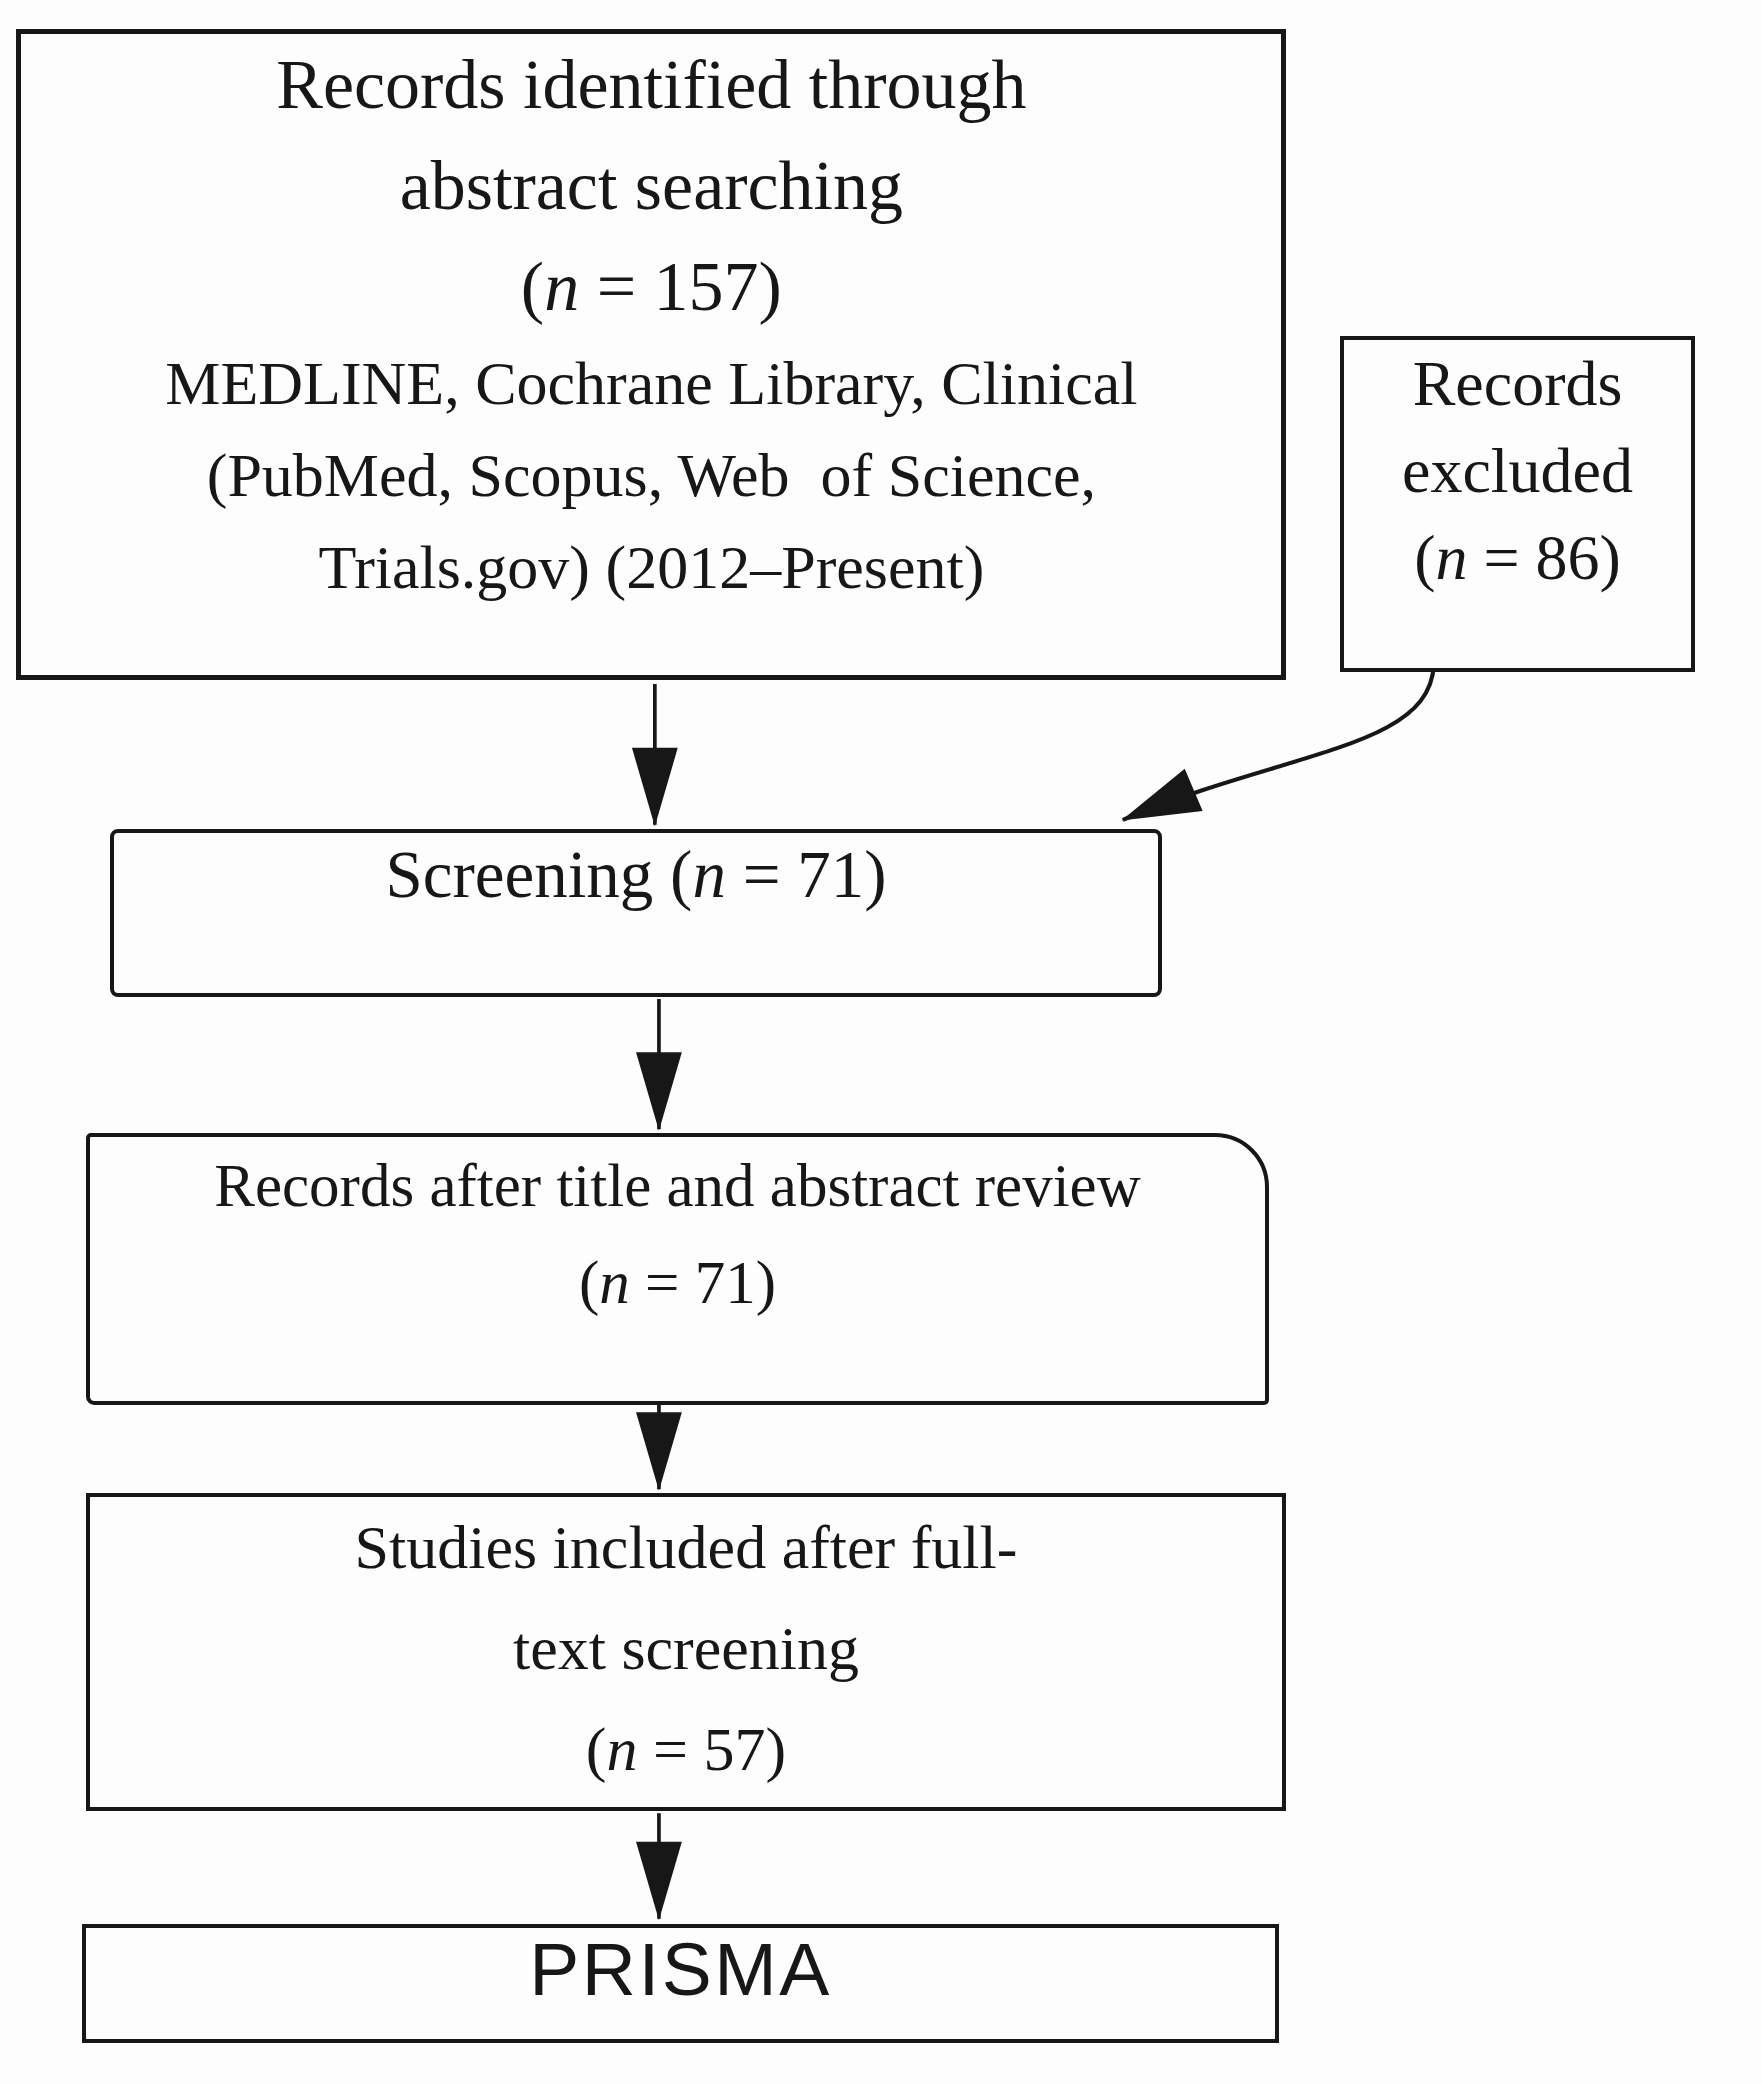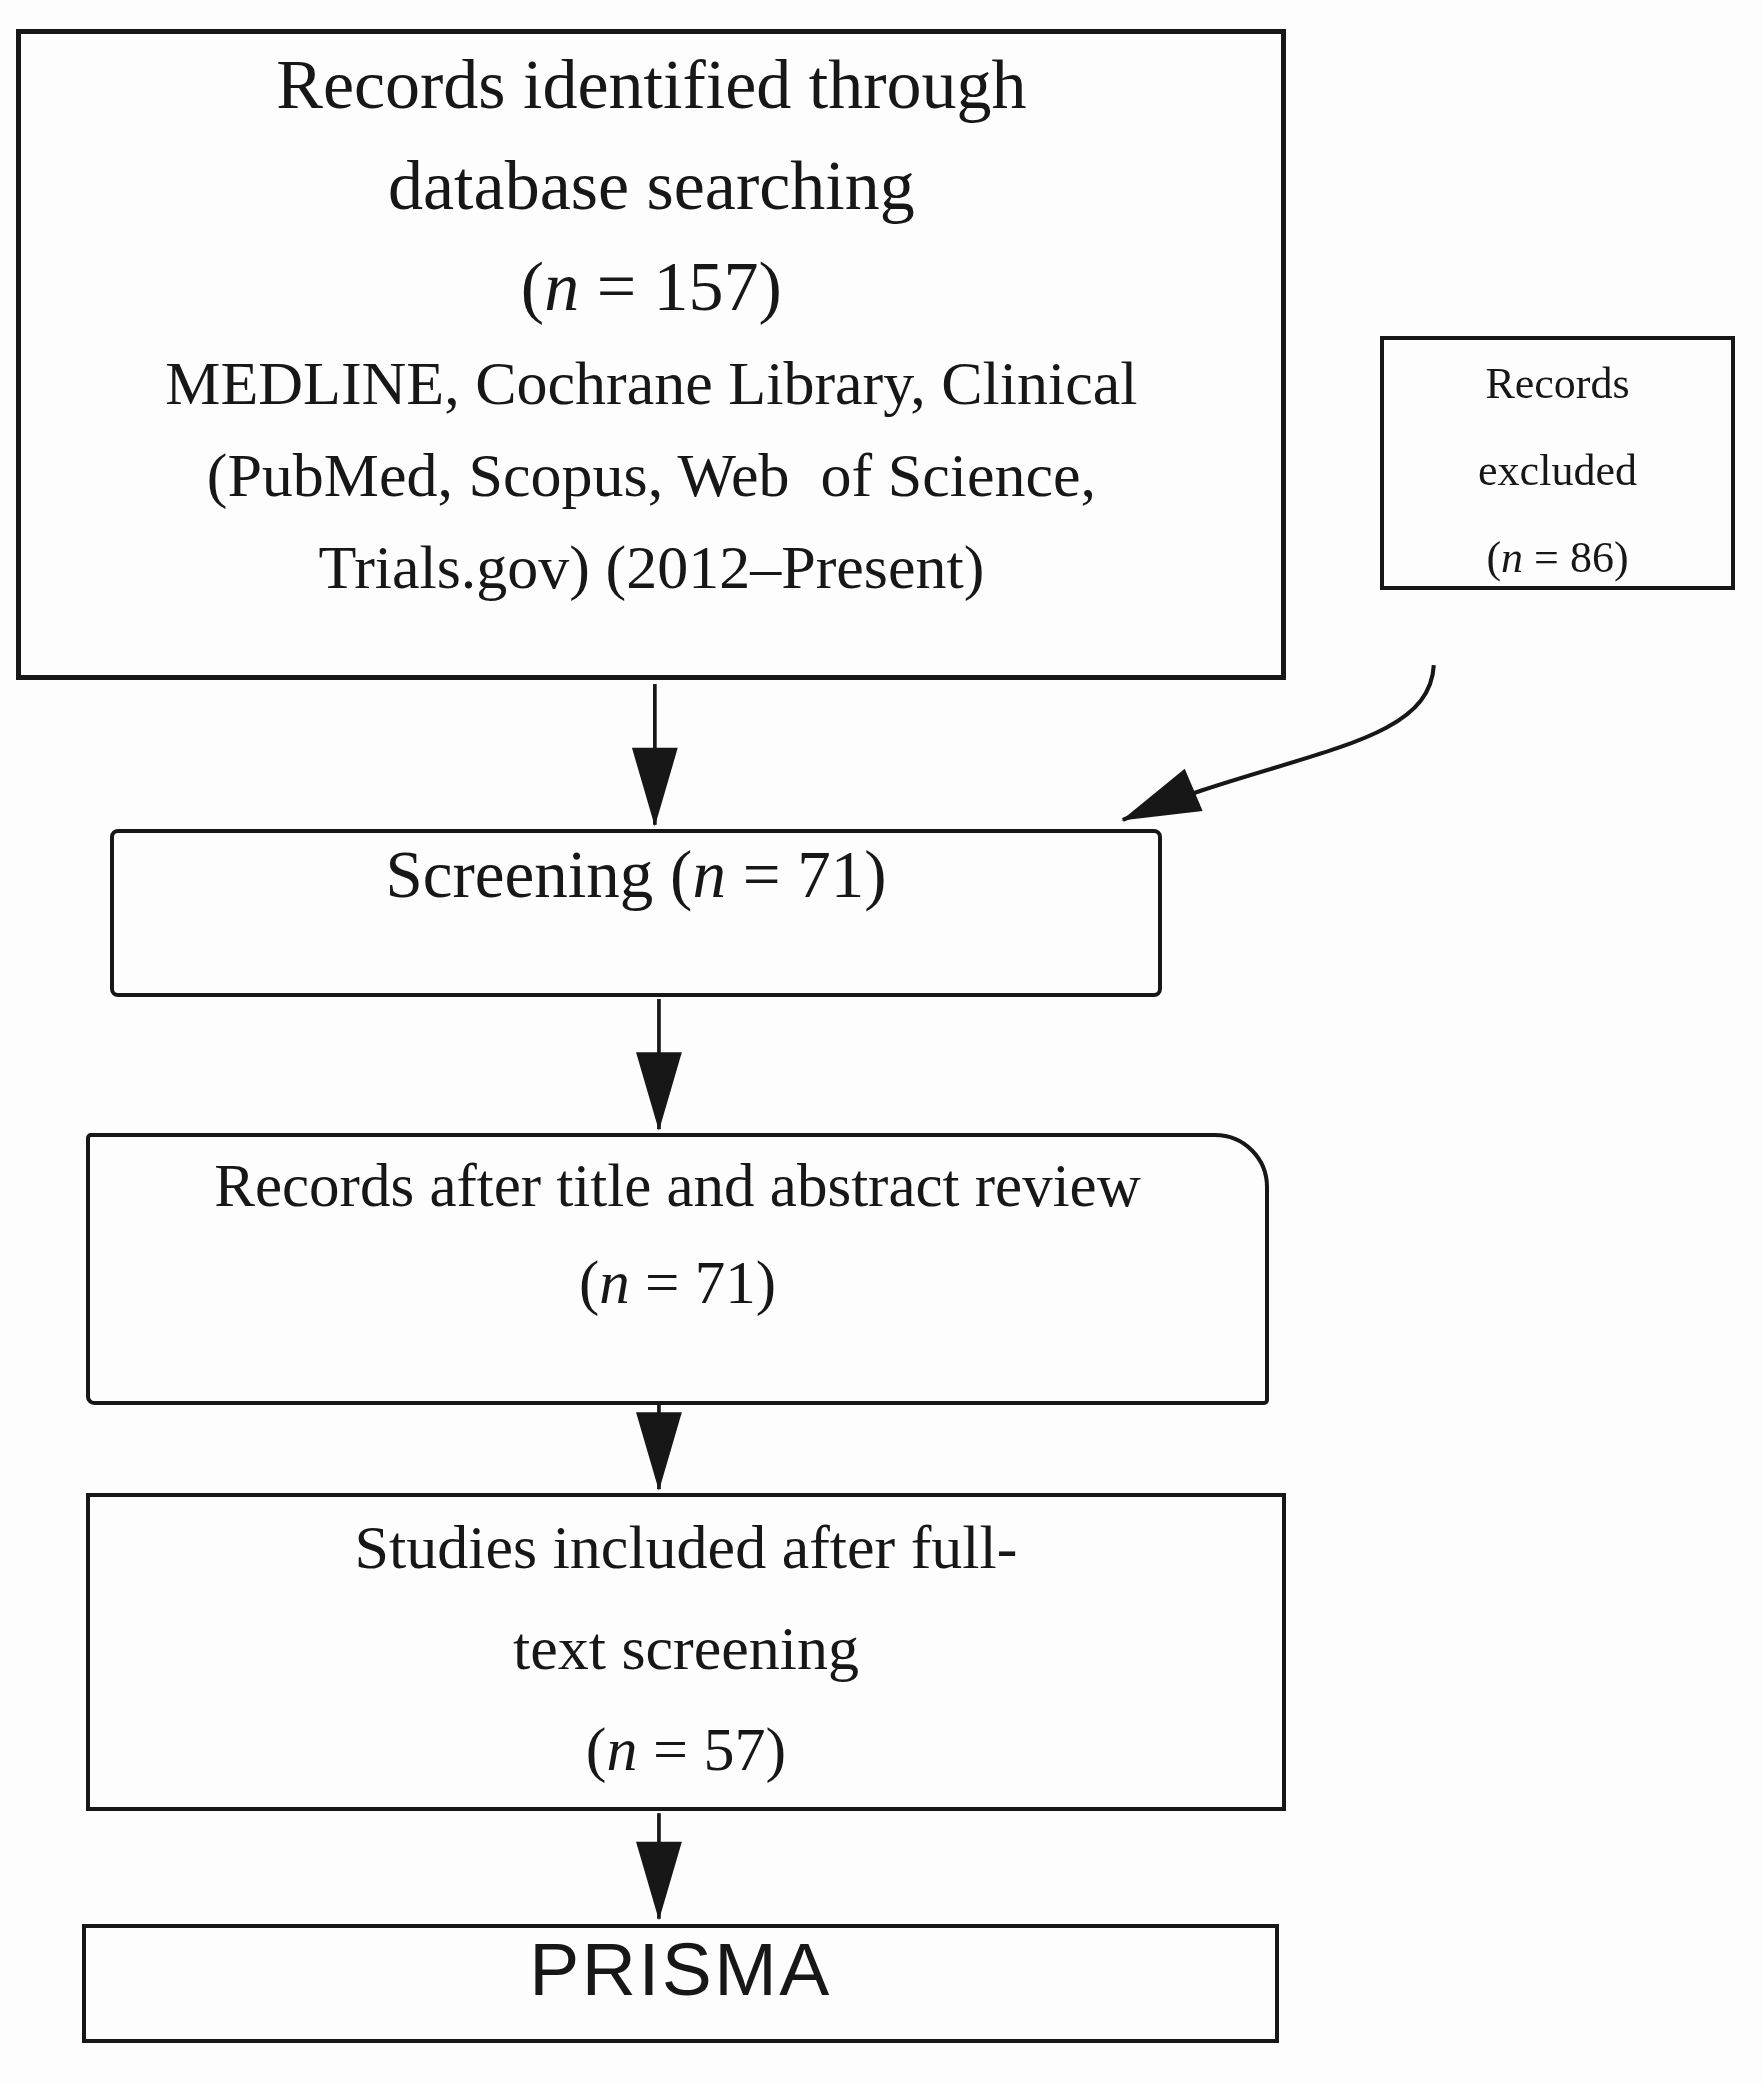--- a/index.html
+++ b/index.html
@@ -38,24 +38,24 @@
   #box-identification {
     left: 16.4px; top: 29px;
     width: 1270px; height: 651px;
     border-width: 5.7px;
   }
   #box-identification .big   { font-size: 70px; line-height: 101px; }
   #box-identification .small { font-size: 62px; line-height: 92px; }
 
   
   #box-excluded {
-    left: 1380px; top: 336px;
-    width: 355px; height: 254px;
+    left: 1340px; top: 336px;
+    width: 355px; height: 336px;
     border-width: 4.1px;
-    font-size: 44px; line-height: 87px;
+    font-size: 64px; line-height: 87px;
   }
 
   
   #box-screening {
     left: 110px; top: 829px;
     width: 1052px; height: 168px;
     border-width: 4.1px;
     border-radius: 8px;
     font-size: 67px; line-height: 82px;
   }
@@ -102,21 +102,21 @@
 
     <line x1="805" y1="1221" x2="805" y2="1380" stroke="#171717" stroke-width="4.5" marker-end="url(#ah)"></line>
 
     <line x1="805" y1="1659" x2="805" y2="1820" stroke="#171717" stroke-width="4.5" marker-end="url(#ah)"></line>
 
     <line x1="805" y1="2216" x2="805" y2="2345" stroke="#171717" stroke-width="4.5" marker-end="url(#ah)"></line>
   </svg>
 
   <div class="box" id="box-identification">
     <div class="tline big">Records identified through</div>
-    <div class="tline big">database searching</div>
+    <div class="tline big">abstract searching</div>
     <div class="tline big">(<i>n</i> = 157)</div>
     <div class="tline small">MEDLINE, Cochrane Library, Clinical</div>
     <div class="tline small">(PubMed, Scopus, Web  of Science,</div>
     <div class="tline small">Trials.gov) (2012–Present)</div>
   </div>
 
   <div class="box" id="box-excluded">
     <div class="tline">Records</div>
     <div class="tline">excluded</div>
     <div class="tline">(<i>n</i> = 86)</div>

